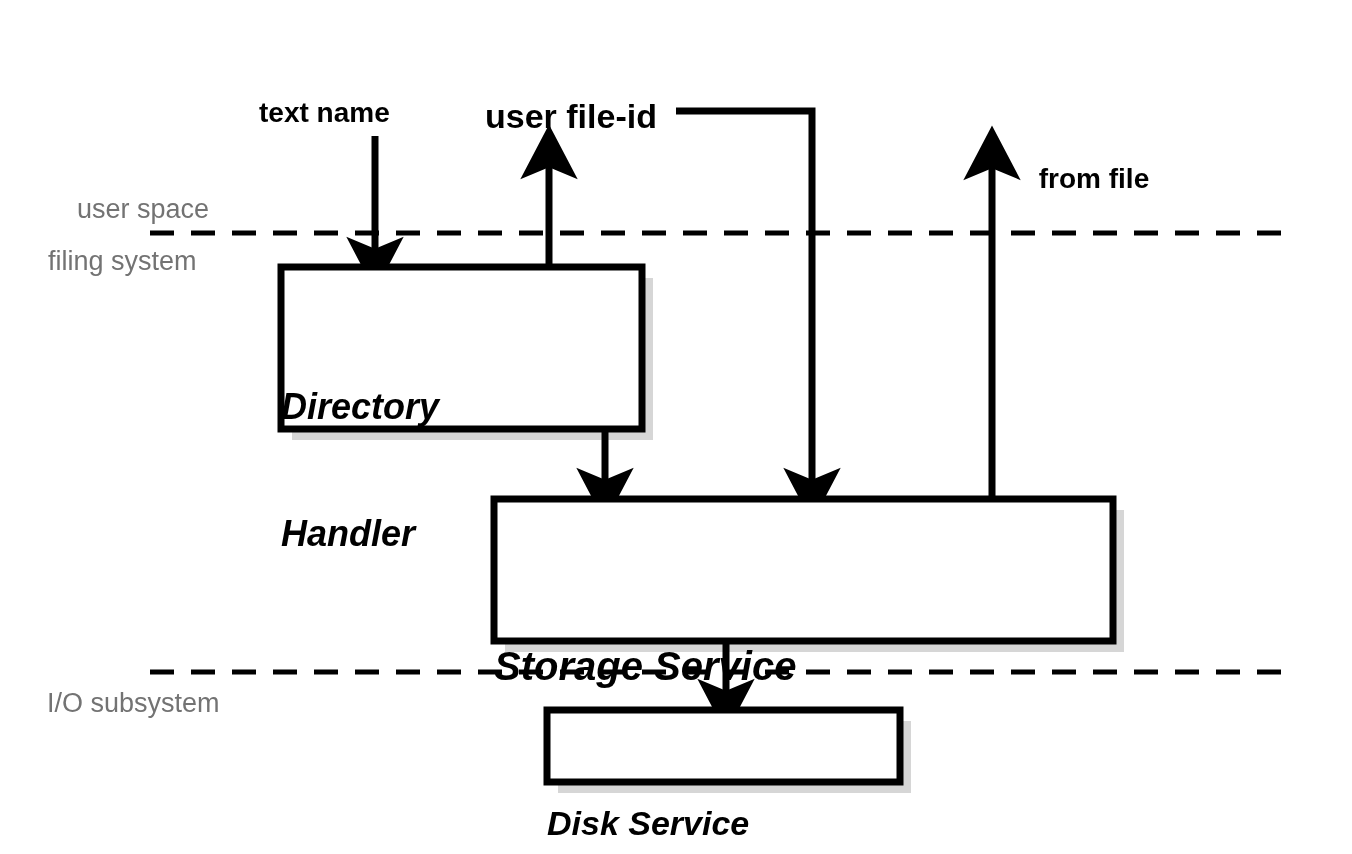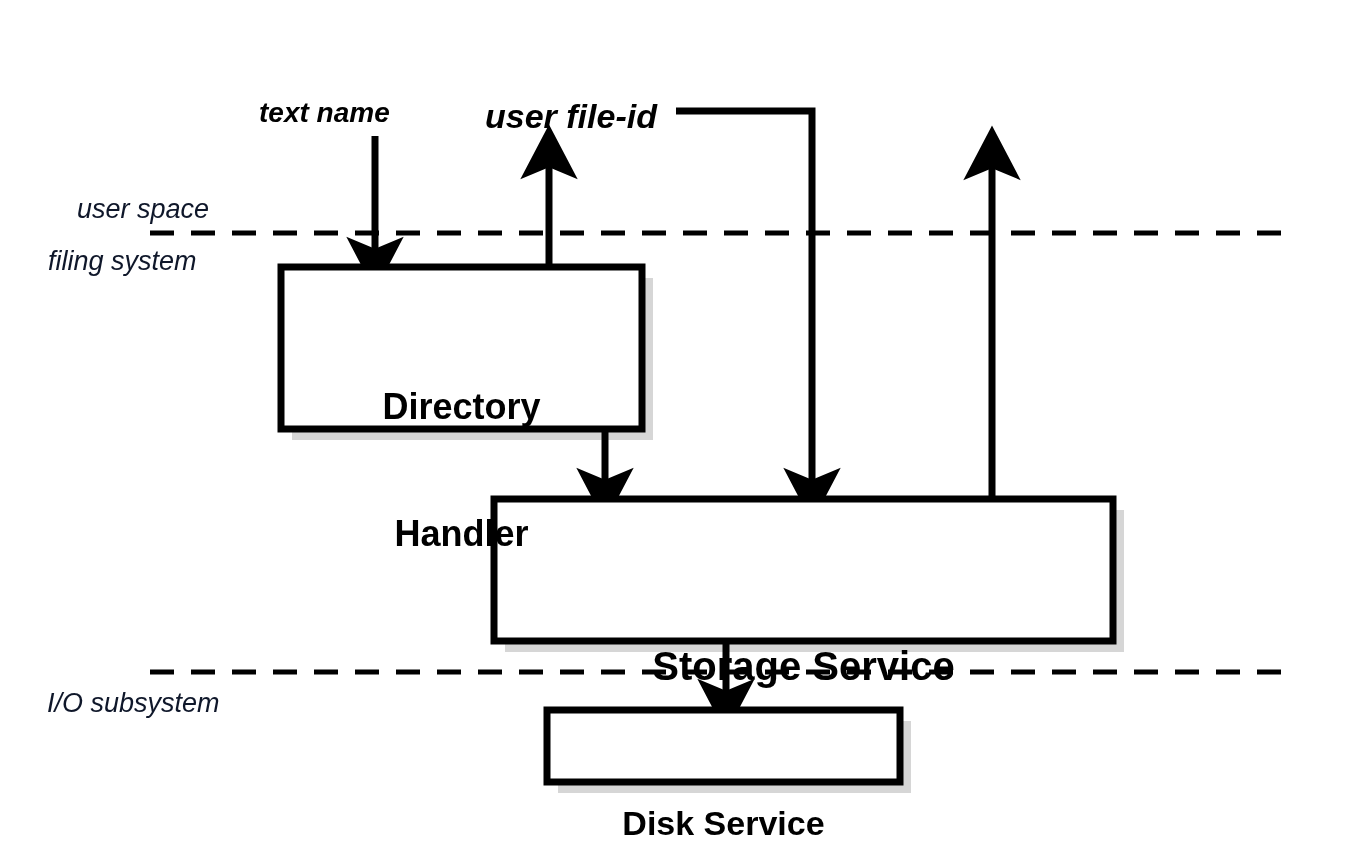--- a/index.html
+++ b/index.html
@@ -20,33 +20,32 @@
   #diagram-svg {
     position: absolute;
     left: 0;
     top: 0;
     width: 1352px;
     height: 854px;
   }
   .lbl {
     position: absolute;
     font-family: "Liberation Sans", sans-serif;
-    font-style: italic;
     color: #000000;
     white-space: pre;
     line-height: 1.18;
   }
   .lbl-bold { font-weight: bold; }
-  .lbl-plain { font-weight: normal; color: #0f172a; }
+  .lbl-plain { font-weight: normal; color: #737373; }
   .box-label {
     position: absolute;
     font-family: "Liberation Sans", sans-serif;
+    font-style: italic;
     font-weight: bold;
     color: #000000;
-    text-align: center;
     white-space: pre;
     line-height: 1.18;
   }
 </style>
 </head>
 <body>
 
 <div id="canvas">
 
   <svg id="diagram-svg" viewBox="0 0 1352 854">
@@ -100,20 +99,21 @@
 
   <div class="box-label" style="left:547px; top:723px; width:353px; font-size:34px;">
     <div>Disk Service</div>
   </div>
 
   <div class="lbl lbl-bold" style="left:259px; top:96px; font-size:28px;">text name</div>
 
   <div class="lbl lbl-bold" style="left:485px; top:96px; font-size:34px;">user file-id</div>
 
   <div class="lbl lbl-bold" style="left:908px; top:96px; width:372px; font-size:28px; text-align:center;">
+    <div>from file</div>
   </div>
 
   <div class="lbl lbl-plain" style="left:77px; top:194px; font-size:27px;">user space</div>
 
   <div class="lbl lbl-plain" style="left:48px; top:246px; font-size:27px;">filing system</div>
 
   <div class="lbl lbl-plain" style="left:47px; top:688px; font-size:27px;">I/O subsystem</div>
 
 </div>
 

